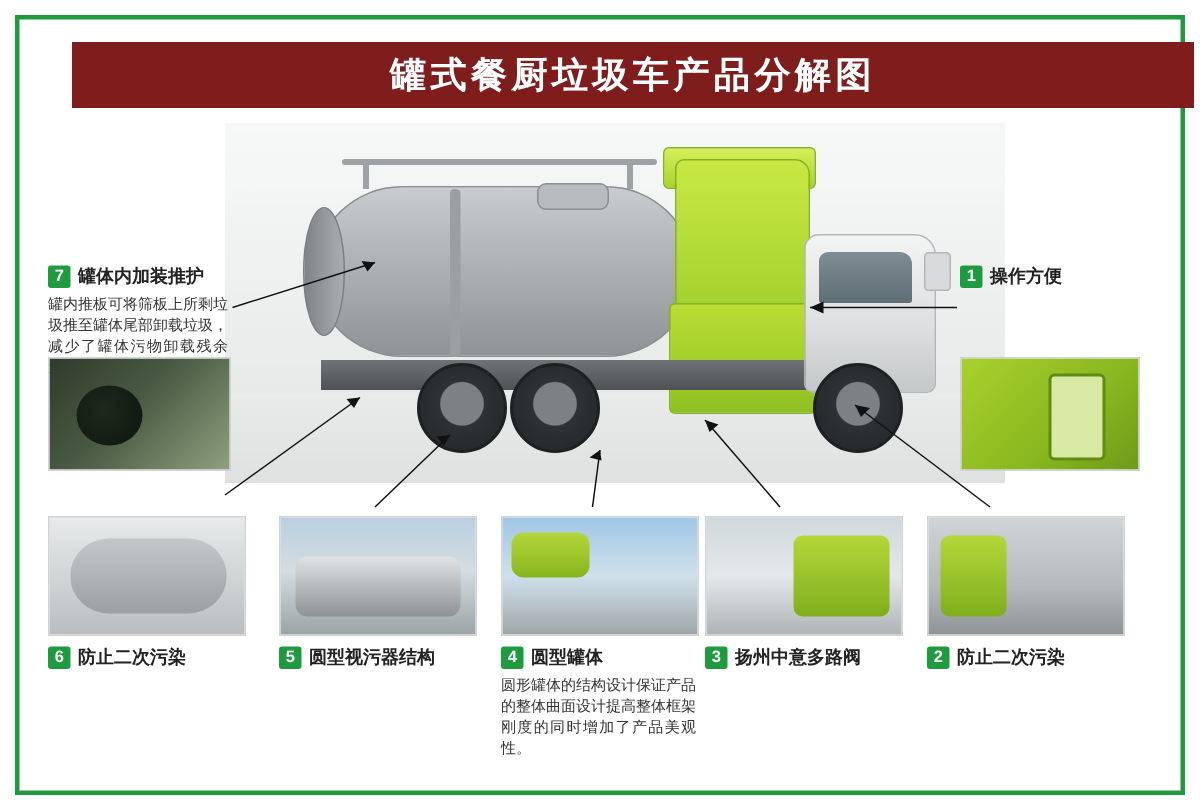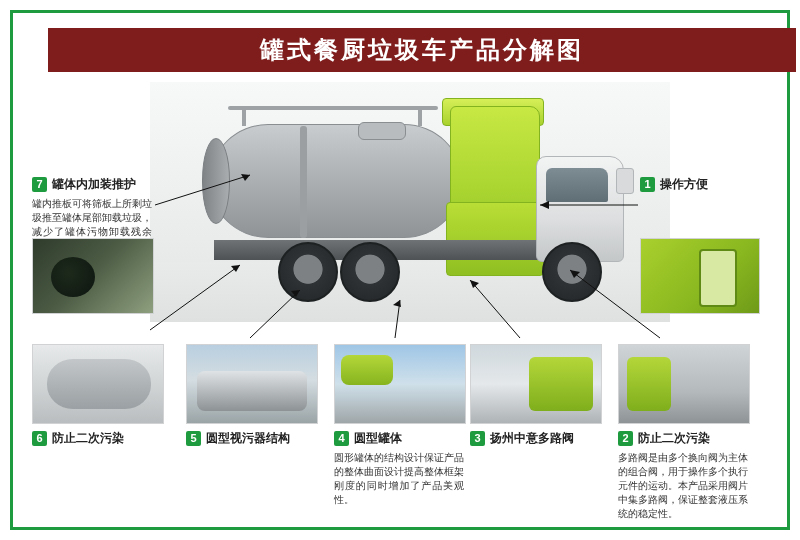--- a/index.html
+++ b/index.html
@@ -283,16 +283,15 @@
     </div>
   </div>
 
   <div class="card" id="card-2">
     <div class="pic"></div>
     <div class="cap">
       <div class="co-head">
         <span class="num">2</span>
         <span class="co-title">防止二次污染</span>
       </div>
-      <div class="co-text">多路阀是由多个换向阀为主体的组合阀，用于操作多个执行元件的运动。本产品采用阀片中集多路阀，保证整套液压系统的稳定性。</div>
     </div>
   </div>
 </div>
 
 </body></html>

